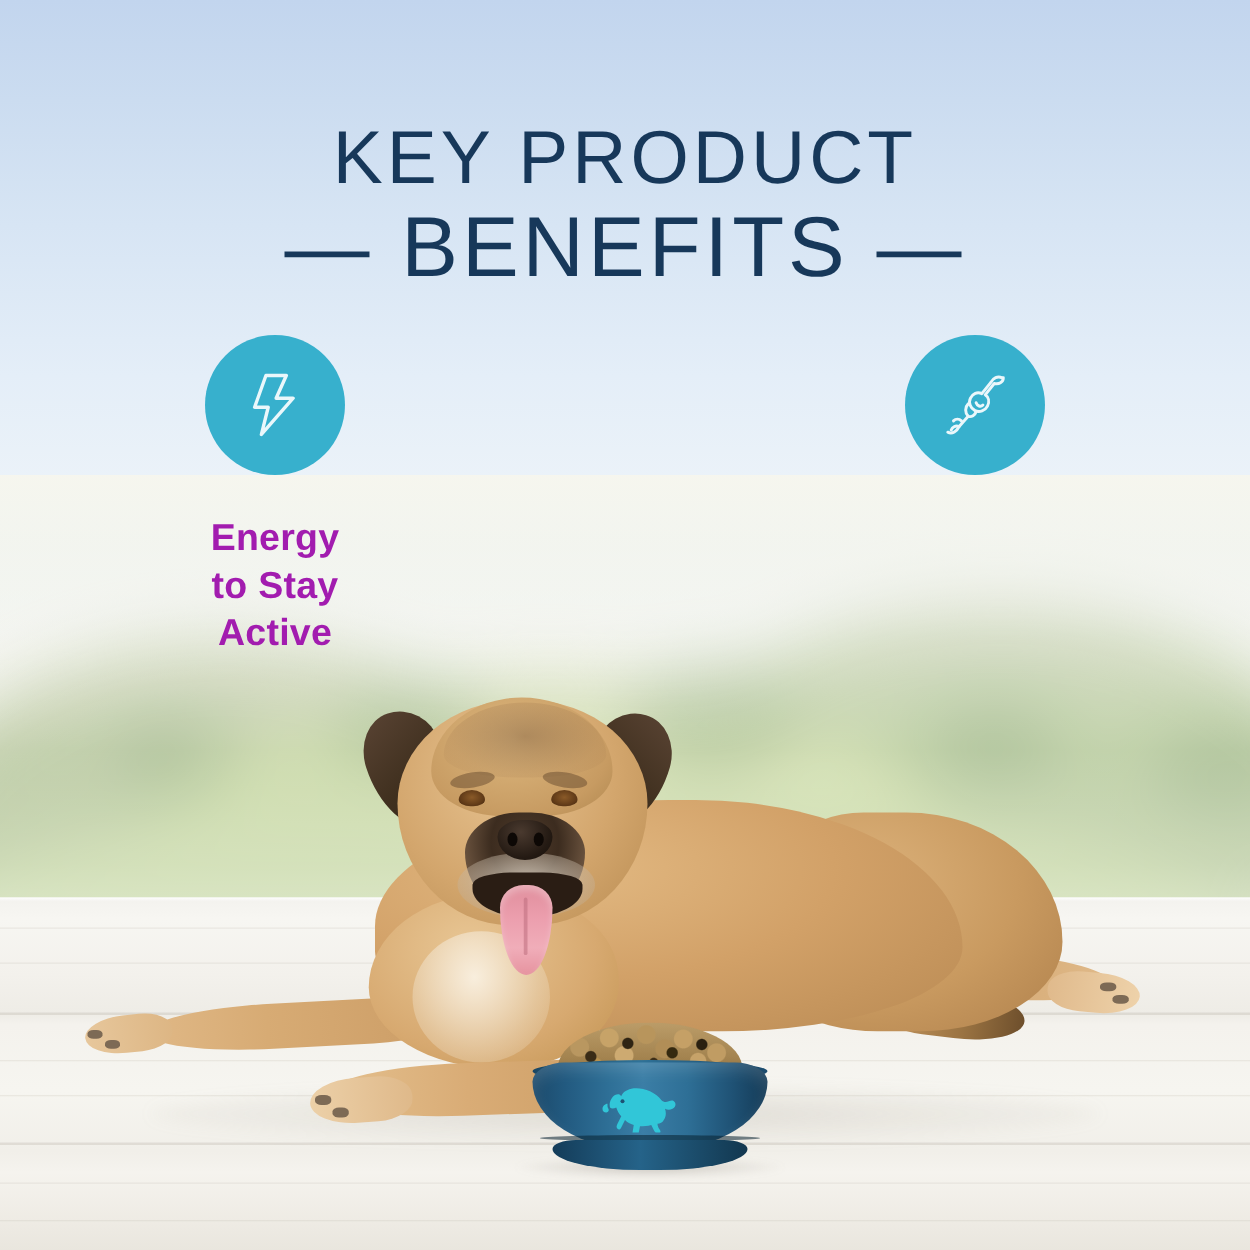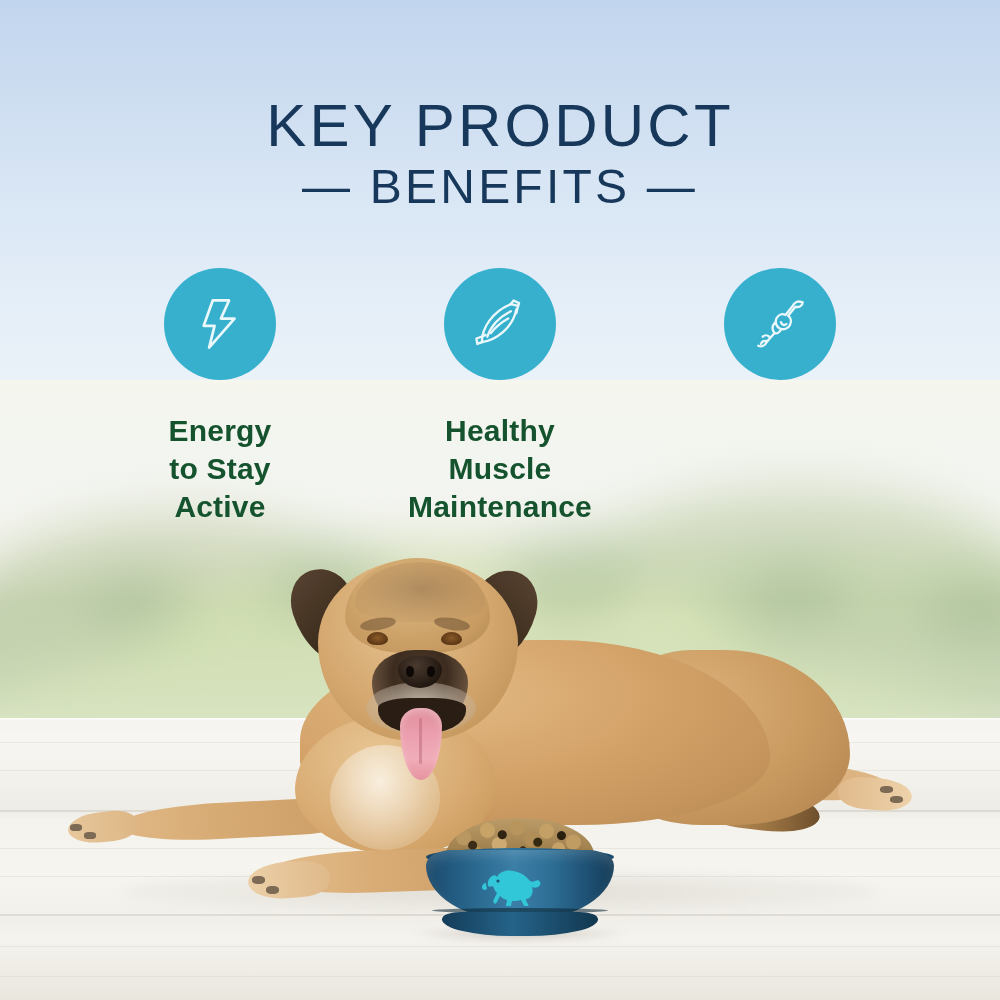--- a/index.html
+++ b/index.html
@@ -369,21 +369,21 @@
   .title-line {
     display: block;
     color: #17385a;
     font-family: "Liberation Sans", sans-serif;
     font-size: 60px;
     font-weight: 300;
     letter-spacing: 3.2px;
     line-height: 1.13;
     white-space: nowrap;
   }
-  .title-line-2 { font-size: 48px; }
+  .title-line-2 { font-size: 68px; }
 
   .benefits-row {
     position: absolute;
     left: 80px; right: 80px; top: 268px;
     display: flex;
     justify-content: space-between;
     align-items: flex-start;
   }
   .benefit {
     width: 280px;
@@ -397,21 +397,21 @@
     border-radius: 50%;
     background: #37b0cd;
     display: flex;
     align-items: center;
     justify-content: center;
     flex: 0 0 auto;
   }
   .benefit-icon-circle svg { display: block; }
   .benefit-label {
     margin-top: 32px;
-    color: #14532d;
+    color: #a21caf;
     font-family: "Liberation Sans", sans-serif;
     font-size: 30px;
     font-weight: 700;
     line-height: 1.26;
     letter-spacing: .2px;
     white-space: pre-line;
   }
 </style>
 </head>
 <body>
@@ -521,39 +521,20 @@
         <div class="benefit-icon-circle">
           <svg viewBox="0 0 64 64" width="58" height="58" aria-hidden="true">
             <path d="M38 6 H24 L14 34 H26 L20 58 L48 26 H33 L42 6 Z" fill="none" stroke="#eaf7fb" stroke-width="3" stroke-linejoin="round" stroke-linecap="round"></path>
           </svg>
         </div>
         <div class="benefit-label">Energy
 to Stay
 Active</div>
       </div>
 
-      <div class="benefit">
-        <div class="benefit-icon-circle">
-          <svg viewBox="0 0 64 64" width="58" height="58" aria-hidden="true">
-            <g fill="none" stroke="#eaf7fb" stroke-width="2.6" stroke-linecap="round" stroke-linejoin="round">
-              <path d="M12 52 C12 36 24 18 44 10"></path>
-              <path d="M12 52 C28 50 46 36 50 16"></path>
-              <path d="M18 46 C22 34 32 24 44 18"></path>
-              <path d="M22 42 C28 34 34 30 41 26"></path>
-              <path d="M44 10 L52 12 L50 20"></path>
-              <path d="M44 10 L47 6 L53 9 L52 12"></path>
-              <path d="M12 52 L7 54 L6 48 L12 46"></path>
-              <path d="M12 46 L16 44"></path>
-            </g>
-          </svg>
-        </div>
-        <div class="benefit-label">Healthy
-Muscle
-Maintenance</div>
-      </div>
 
       <div class="benefit">
         <div class="benefit-icon-circle">
           <svg viewBox="0 0 64 64" width="58" height="58" aria-hidden="true">
             <g fill="none" stroke="#eaf7fb" stroke-width="2.6" stroke-linecap="round" stroke-linejoin="round">
               <path d="M56 8 C52 6 48 8 46 12 L38 22 C34 20 30 22 28 26 C26 30 28 35 32 37 C36 39 41 37 43 33 C45 29 44 25 41 23 L49 13 C53 14 57 12 57 8 Z"></path>
               <path d="M33 30 C34 33 37 34 39 32"></path>
               <path d="M8 56 C12 58 16 55 18 51 L26 42 C29 43 32 41 33 38"></path>
               <path d="M18 51 C15 50 12 51 11 54"></path>
               <path d="M26 42 C23 39 23 34 26 31"></path>

